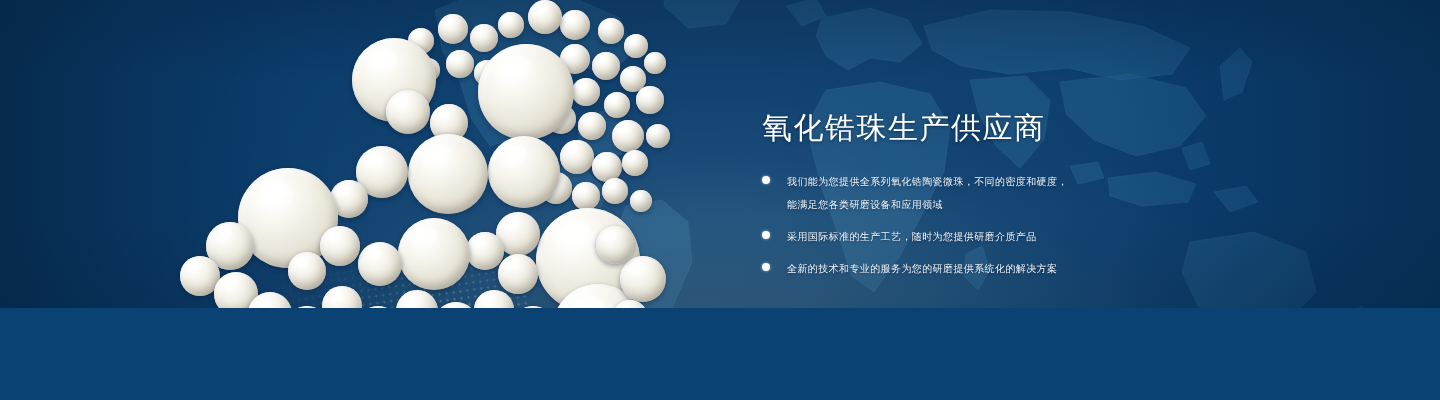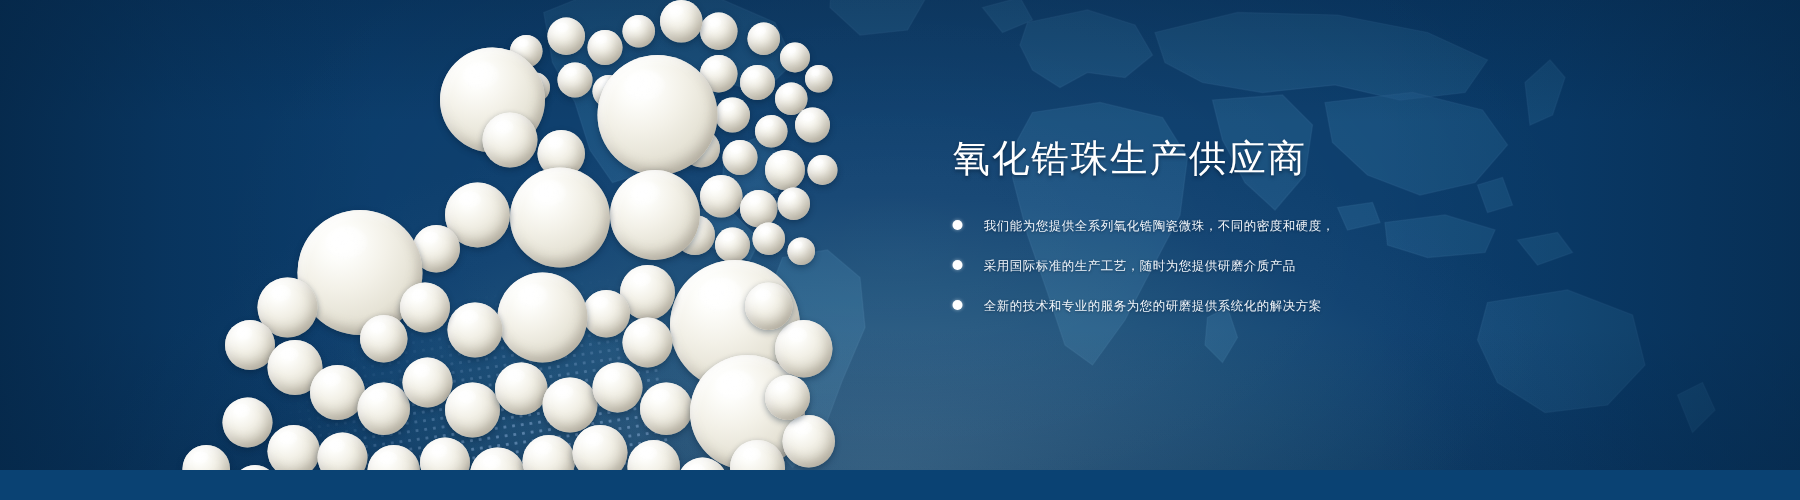--- a/index.html
+++ b/index.html
@@ -4,21 +4,21 @@
 <style>
   * { margin:0; padding:0; box-sizing:border-box; }
   html,body { width:1440px; height:400px; overflow:hidden; }
   body {
     font-family:"Liberation Sans","DejaVu Sans",sans-serif;
     background:#0a4273;
   }
 
   #banner {
     position:relative;
-    width:1440px; height:376px;
+    width:1440px; height:308px;
     overflow:hidden;
     background:#0a4273;
   }
 
   
   .bg-base {
     position:absolute; inset:0;
     background:
       radial-gradient(ellipse 620px 300px at 700px 390px, #3f6f93 0%, #2c5d84 28%, #1b4f79 55%, #0f4170 78%, #0a3c6b 100%),
       linear-gradient(90deg, #093f6e 0%, #0a4273 18%, #114777 45%, #0e4373 70%, #0a3e6d 100%);
@@ -265,20 +265,21 @@
 
   <div class="copy">
     <div class="headline">氧化锆珠生产供应商</div>
 
     <div class="bullets">
 
       <div class="bullet">
         <span class="dot"></span>
         <span class="btext">
           <span>我们能为您提供全系列氧化锆陶瓷微珠，不同的密度和硬度，</span>
+          <span class="l2">能满足您各类研磨设备和应用领域</span>
         </span>
       </div>
 
       <div class="bullet">
         <span class="dot"></span>
         <span class="btext">
           <span>采用国际标准的生产工艺，随时为您提供研磨介质产品</span>
         </span>
       </div>
 

